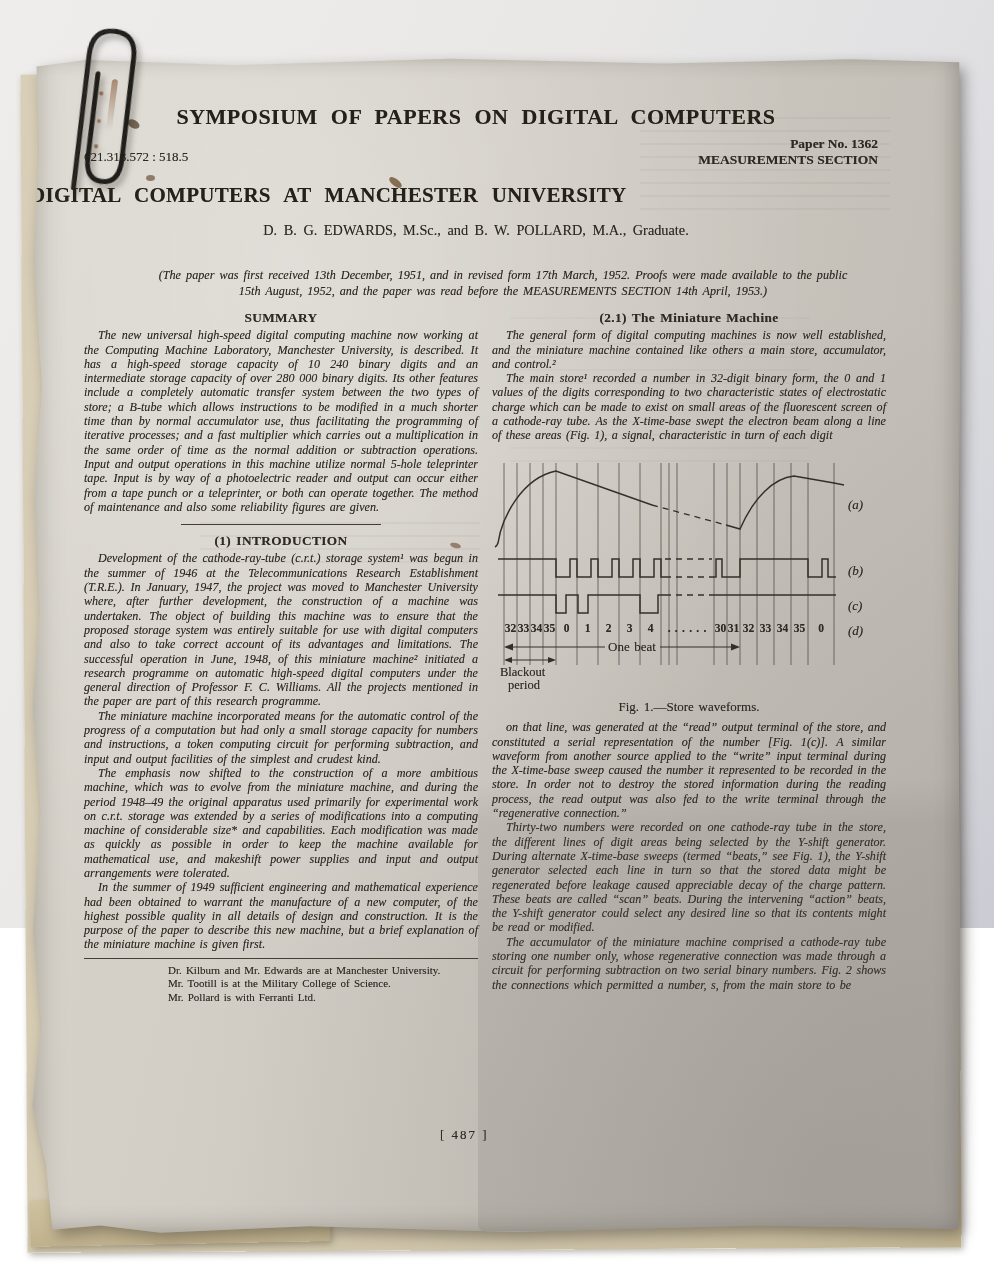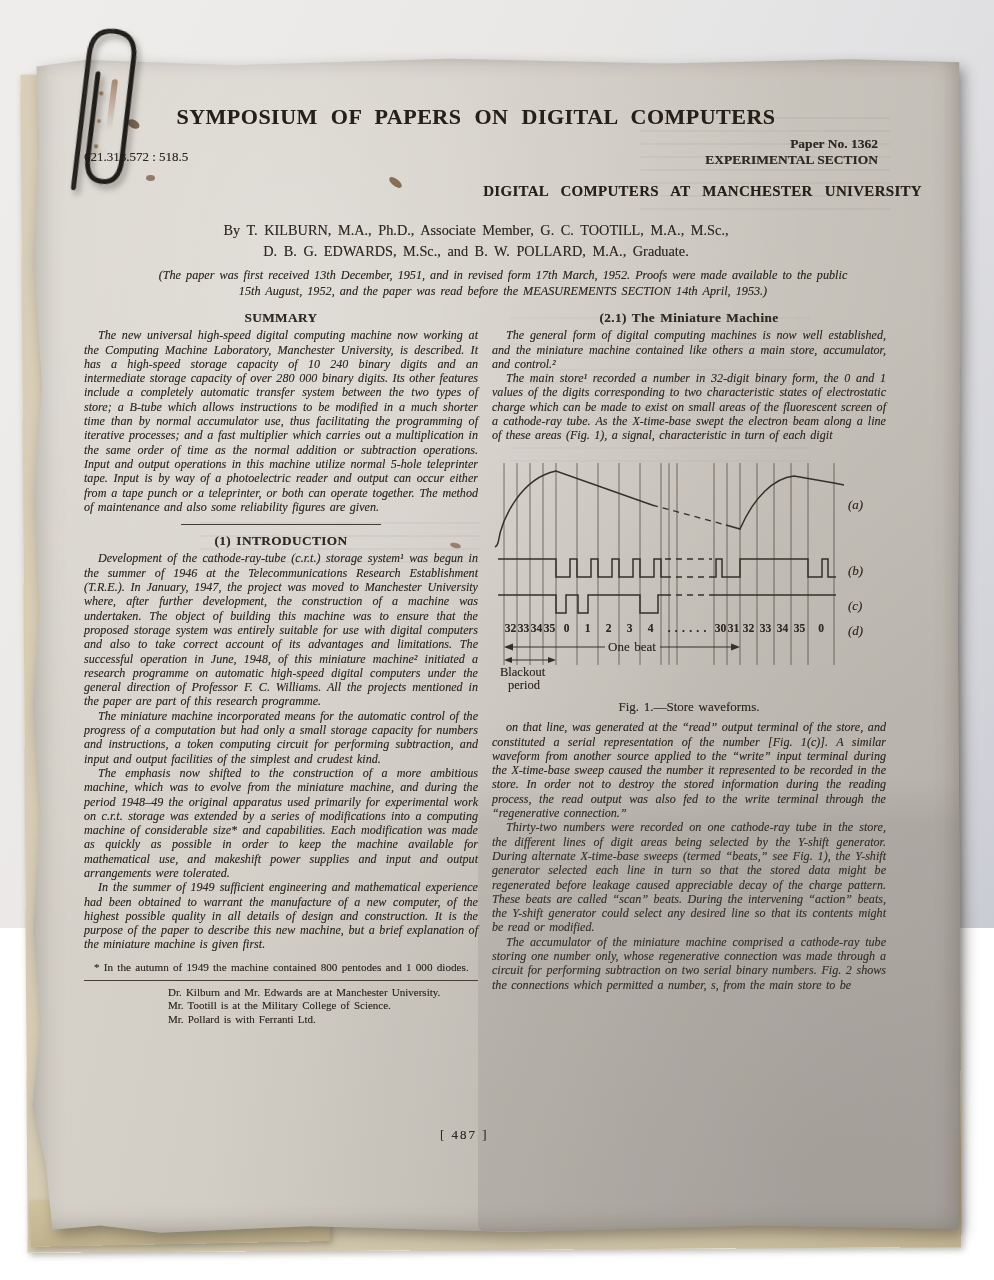--- a/index.html
+++ b/index.html
@@ -33,21 +33,21 @@
   .smudge{position:absolute;opacity:.06;
     background:repeating-linear-gradient(rgba(70,72,84,.9) 0 2px,transparent 2px 13px);}
   .stain{position:absolute;border-radius:50%;}
   
   .ink{color:#2e2922;text-shadow:0 0 .4px rgba(46,41,34,.45);}
   .abs{position:absolute;}
   .symposium{left:0;right:40px;top:47px;text-align:center;font-size:22px;font-weight:bold;
     letter-spacing:.5px;word-spacing:7px;color:#262118;}
   .paperno{right:84px;top:79px;text-align:right;font-size:13.5px;font-weight:bold;line-height:16px;}
   .classif{left:54px;top:92px;font-size:13px;}
-  .arttitle{left:0;right:40px;top:126px;text-align:right;font-size:15px;font-weight:bold;
+  .arttitle{left:0;right:40px;top:126px;text-align:left;font-size:21px;font-weight:bold;
     word-spacing:8px;letter-spacing:.3px;color:#262118;}
   .authors{left:0;right:40px;top:163px;text-align:center;font-size:14.3px;line-height:21px;word-spacing:3px;}
   .received{left:44px;right:30px;top:211px;text-align:center;font-style:italic;font-size:12.2px;
     line-height:15.5px;word-spacing:2px;}
   .col{position:absolute;top:254px;width:394px;font-size:12.1px;line-height:14.3px;
     text-align:justify;word-spacing:1.4px;}
   .col-left{left:54px;}
   .col-right{left:462px;}
   .col p{margin:0;text-indent:14px;font-style:italic;}
   .chead{text-align:center;font-weight:bold;font-size:13.3px;margin:0 0 3px 0;letter-spacing:.4px;}
@@ -85,43 +85,41 @@
 
       <div class="stain" style="left:358px;top:122px;width:15px;height:7px;background:#6b4a28;opacity:.75;transform:rotate(38deg);"></div>
       <div class="stain" style="left:420px;top:486px;width:11px;height:5px;background:#6b4a28;opacity:.6;transform:rotate(15deg);"></div>
       <div class="stain" style="left:97px;top:63px;width:13px;height:8px;background:#4a3420;opacity:.7;transform:rotate(30deg);"></div>
       <div class="stain" style="left:79px;top:22px;width:6px;height:52px;background:linear-gradient(#7a4520,rgba(122,69,32,0));opacity:.55;transform:rotate(7deg);border-radius:3px;"></div>
       <div class="stain" style="left:116px;top:118px;width:9px;height:6px;background:#5a3a1e;opacity:.6;"></div>
 
       <div class="abs ink symposium">SYMPOSIUM OF PAPERS ON DIGITAL COMPUTERS</div>
       <div class="abs ink paperno">
         <div>Paper No. 1362</div>
-        <div>EXPERIMENTAL SECTION</div>
+        <div>MEASUREMENTS SECTION</div>
       </div>
       <div class="abs ink classif">621.318.572 : 518.5</div>
       <div class="abs ink arttitle">DIGITAL COMPUTERS AT MANCHESTER UNIVERSITY</div>
       <div class="abs ink authors">
-        <div>By T. KILBURN, M.A., Ph.D., Associate Member, G. C. TOOTILL, M.A., M.Sc.,</div>
         <div>D. B. G. EDWARDS, M.Sc., and B. W. POLLARD, M.A., Graduate.</div>
       </div>
       <div class="abs ink received">
         <div>(The paper was first received 13th December, 1951, and in revised form 17th March, 1952.  Proofs were made available to the public</div>
         <div>15th August, 1952, and the paper was read before the MEASUREMENTS SECTION 14th April, 1953.)</div>
       </div>
 
       <div class="col col-left ink">
         <div class="chead">SUMMARY</div>
         <p>The new universal high-speed digital computing machine now working at the Computing Machine Laboratory, Manchester University, is described.  It has a high-speed storage capacity of 10 240 binary digits and an intermediate storage capacity of over 280 000 binary digits.  Its other features include a completely automatic transfer system between the two types of store; a B-tube which allows instructions to be modified in a much shorter time than by normal accumulator use, thus facilitating the programming of iterative processes; and a fast multiplier which carries out a multiplication in the same order of time as the normal addition or subtraction operations.  Input and output operations in this machine utilize normal 5-hole teleprinter tape.  Input is by way of a photoelectric reader and output can occur either from a tape punch or a teleprinter, or both can operate together.  The method of maintenance and also some reliability figures are given.</p>
         <hr class="rule-short">
         <div class="chead">(1) INTRODUCTION</div>
         <p>Development of the cathode-ray-tube (c.r.t.) storage system¹ was begun in the summer of 1946 at the Telecommunications Research Establishment (T.R.E.).  In January, 1947, the project was moved to Manchester University where, after further development, the construction of a machine was undertaken.  The object of building this machine was to ensure that the proposed storage system was entirely suitable for use with digital computers and also to take correct account of its advantages and limitations.  The successful operation in June, 1948, of this miniature machine² initiated a research programme on automatic high-speed digital computers under the general direction of Professor F. C. Williams.  All the projects mentioned in the paper are part of this research programme.</p>
         <p>The miniature machine incorporated means for the automatic control of the progress of a computation but had only a small storage capacity for numbers and instructions, a token computing circuit for performing subtraction, and input and output facilities of the simplest and crudest kind.</p>
         <p>The emphasis now shifted to the construction of a more ambitious machine, which was to evolve from the miniature machine, and during the period 1948–49 the original apparatus used primarily for experimental work on c.r.t. storage was extended by a series of modifications into a computing machine of considerable size* and capabilities.  Each modification was made as quickly as possible in order to keep the machine available for mathematical use, and makeshift power supplies and input and output arrangements were tolerated.</p>
         <p>In the summer of 1949 sufficient engineering and mathematical experience had been obtained to warrant the manufacture of a new computer, of the highest possible quality in all details of design and construction.  It is the purpose of the paper to describe this new machine, but a brief explanation of the miniature machine is given first.</p>
-        <div class="footnote">* In the autumn of 1949 the machine contained 800 pentodes and 1 000 diodes.</div>
         <hr class="affil-rule">
         <div class="affil">
           <div>Dr. Kilburn and Mr. Edwards are at Manchester University.</div>
           <div>Mr. Tootill is at the Military College of Science.</div>
           <div>Mr. Pollard is with Ferranti Ltd.</div>
         </div>
       </div>
 
       <div class="col col-right ink">
         <div class="chead">(2.1) The Miniature Machine</div>

